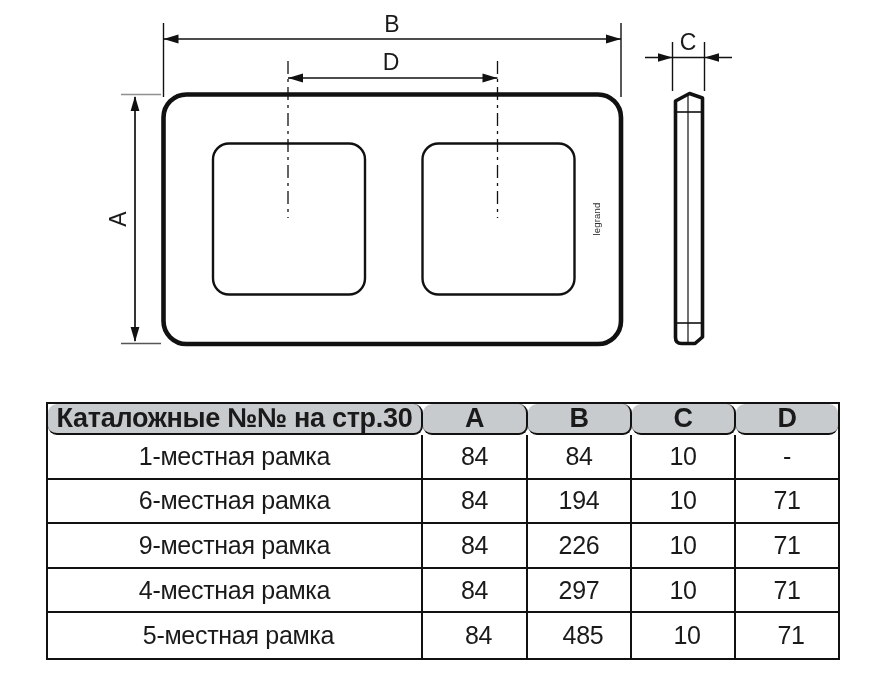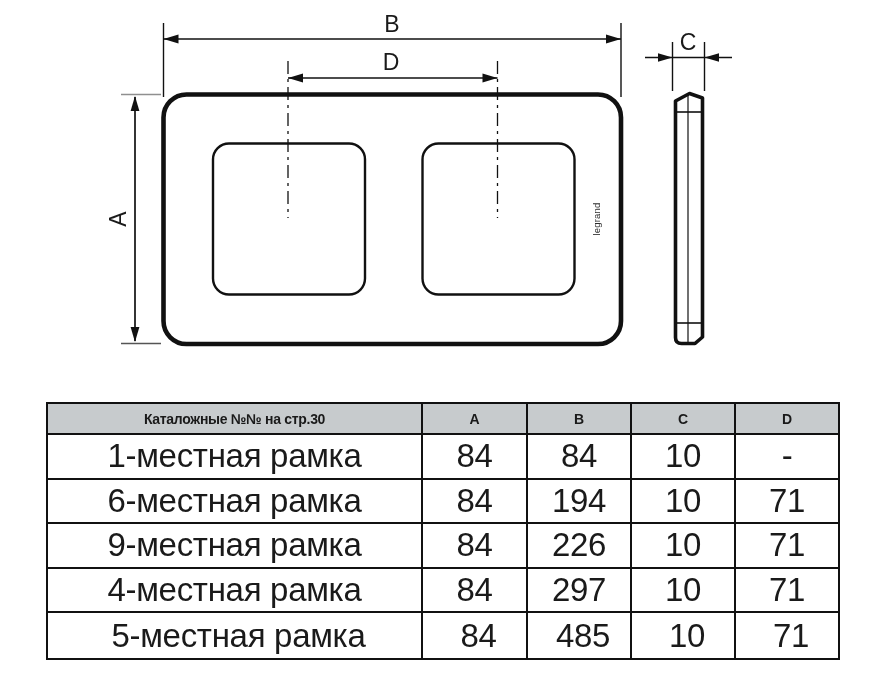--- a/index.html
+++ b/index.html
@@ -36,31 +36,32 @@
     background:#ffffff;
     display:grid;
     grid-template-columns:375px 105px 104px 104px 1fr;
     grid-template-rows:31px repeat(5, 1fr);
     color:var(--text);
   }
   .cell{
     display:flex;align-items:center;justify-content:center;
     border-right:2px solid var(--line);
     border-bottom:2px solid var(--line);
-    font-size:33px;
+    font-size:25px;
     letter-spacing:-0.3px;
     white-space:nowrap;
     overflow:hidden;
   }
   .cell.col-last{border-right:none;}
   .cell.row-last{border-bottom:none;margin-left:8px;}
   .cell.head{
     background:var(--header-bg);
     font-weight:bold;
-    font-size:14px;
+    font-size:27px;
+    border-radius:9px;
   }
 </style>
 </head>
 <body>
 
 <div class="stage">
 
   <svg class="drawing-svg" width="886" height="396" viewBox="0 0 886 396">
 
     <g stroke="#111" stroke-width="1.4">

